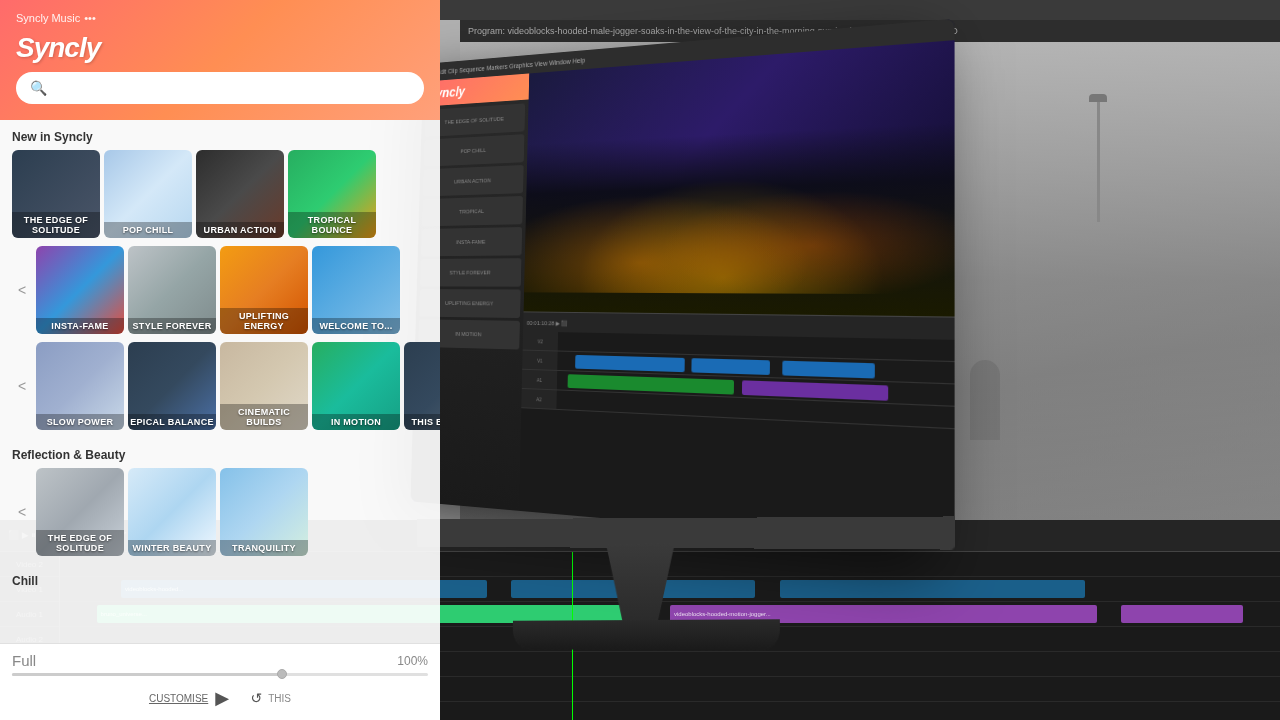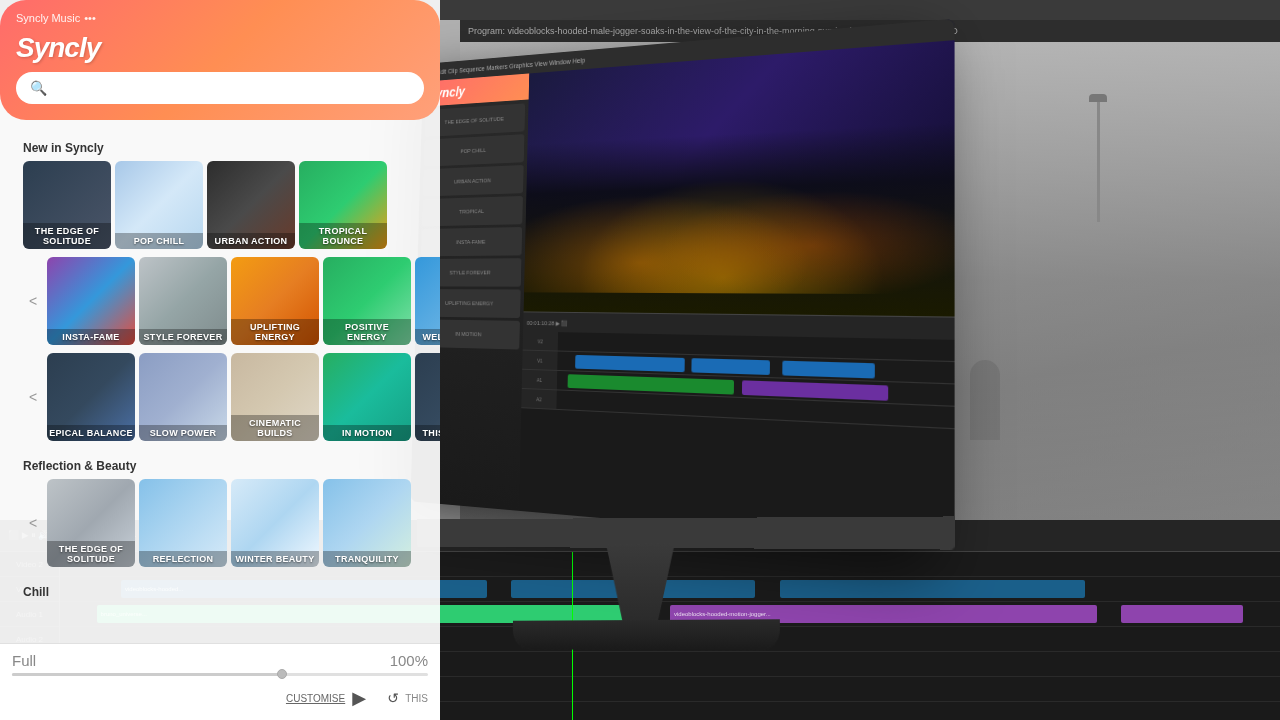--- a/index.html
+++ b/index.html
@@ -276,21 +276,20 @@
       background: rgba(255, 255, 255, 0.92);
       z-index: 10;
       display: flex;
       flex-direction: column;
     }
 
     .syncly-header {
       background: linear-gradient(135deg, #ff6b6b 0%, #ff8e53 50%, #ffa07a 100%);
       padding: 12px 16px 16px;
       position: relative;
-      border-radius: 26px;
     }
 
     .syncly-top-bar-panel {
       display: flex;
       align-items: center;
       justify-content: space-between;
       margin-bottom: 8px;
     }
 
     .syncly-music-label {
@@ -331,21 +330,21 @@
       font-size: 13px;
       color: #888;
       background: transparent;
       width: 100%;
     }
 
     
     .syncly-content {
       flex: 1;
       overflow-y: auto;
-      padding: 11px;
+      padding: 0;
     }
 
     .syncly-content::-webkit-scrollbar {
       width: 4px;
     }
     .syncly-content::-webkit-scrollbar-track { background: #f0f0f0; }
     .syncly-content::-webkit-scrollbar-thumb { background: #ccc; border-radius: 2px; }
 
     .section-title {
       color: #333;
@@ -441,21 +440,21 @@
       margin-bottom: 4px;
     }
 
     .footer-label {
       color: #888;
       font-size: 15px;
     }
 
     .footer-value {
       color: #888;
-      font-size: 15px;
+      font-size: 12px;
     }
 
     .slider-container {
       display: flex;
       align-items: center;
       gap: 8px;
       margin-bottom: 8px;
     }
 
     .slider-track {
@@ -480,21 +479,21 @@
       width: 10px;
       height: 10px;
       background: #bbb;
       border-radius: 50%;
       border: 1px solid #aaa;
     }
 
     .footer-controls {
       display: flex;
       align-items: center;
-      justify-content: flex-end;
+      justify-content: center;
     }
 
     .footer-left { display: flex; align-items: center; gap: 4px; }
     .footer-right { display: flex; align-items: center; gap: 4px; }
 
     .customise-btn {
       background: none;
       border: none;
       color: #666;
       font-size: 10px;
@@ -917,39 +916,35 @@
       </div>
       <div class="music-card">
         <div class="music-card-bg card-style-forever"></div>
         <div class="music-card-label">STYLE FOREVER</div>
       </div>
       <div class="music-card">
         <div class="music-card-bg card-uplifting-energy"></div>
         <div class="music-card-label">UPLIFTING ENERGY</div>
       </div>
       <div class="music-card">
-        <div class="music-card-bg card-positive-energy"></div>
-        <div class="music-card-label">POSITIVE ENERGY</div>
-      </div>
-      <div class="music-card">
         <div class="music-card-bg card-welcome"></div>
         <div class="music-card-label">WELCOME TO...</div>
       </div>
 
     </div>
 
     <div class="music-grid" style="align-items:center;">
       <div class="nav-arrow">&lt;</div>
       <div class="music-card">
+        <div class="music-card-bg card-slow-power"></div>
+        <div class="music-card-label">SLOW POWER</div>
+      </div>
+      <div class="music-card">
         <div class="music-card-bg card-epical"></div>
         <div class="music-card-label">EPICAL BALANCE</div>
-      </div>
-      <div class="music-card">
-        <div class="music-card-bg card-slow-power"></div>
-        <div class="music-card-label">SLOW POWER</div>
       </div>
       <div class="music-card">
         <div class="music-card-bg card-cinematic-builds"></div>
         <div class="music-card-label">CINEMATIC BUILDS</div>
       </div>
       <div class="music-card">
         <div class="music-card-bg card-in-motion"></div>
         <div class="music-card-label">IN MOTION</div>
       </div>
       <div class="music-card">
@@ -958,24 +953,20 @@
       </div>
 
     </div>
 
     <div class="section-title">Reflection &amp; Beauty</div>
     <div class="music-grid" style="align-items:center;">
       <div class="nav-arrow">&lt;</div>
       <div class="music-card">
         <div class="music-card-bg card-edge-solitude2"></div>
         <div class="music-card-label">THE EDGE OF SOLITUDE</div>
-      </div>
-      <div class="music-card">
-        <div class="music-card-bg card-reflection"></div>
-        <div class="music-card-label">REFLECTION</div>
       </div>
       <div class="music-card">
         <div class="music-card-bg card-winter-beauty"></div>
         <div class="music-card-label">WINTER BEAUTY</div>
       </div>
       <div class="music-card">
         <div class="music-card-bg card-tranq"></div>
         <div class="music-card-label">TRANQUILITY</div>
       </div>
 

